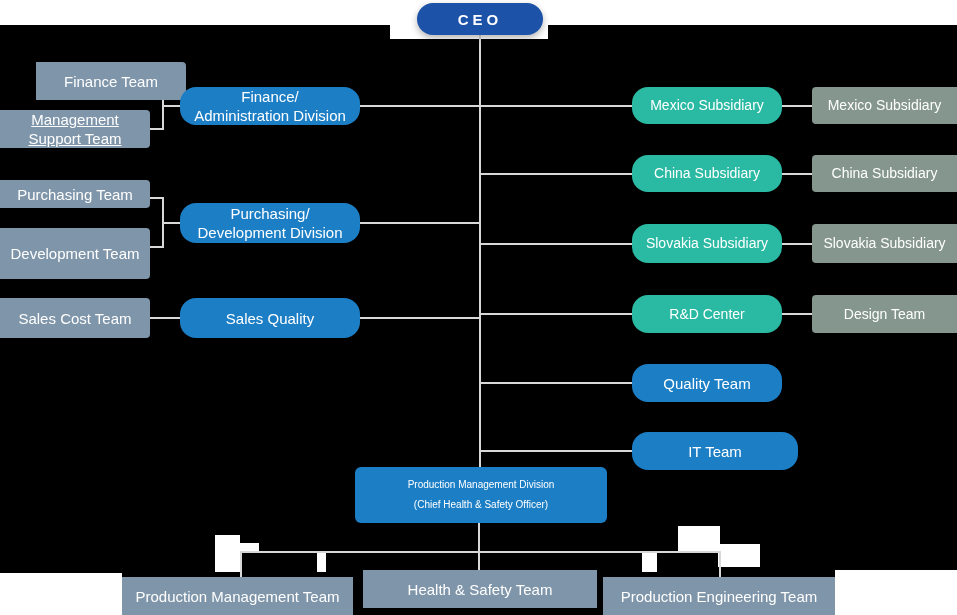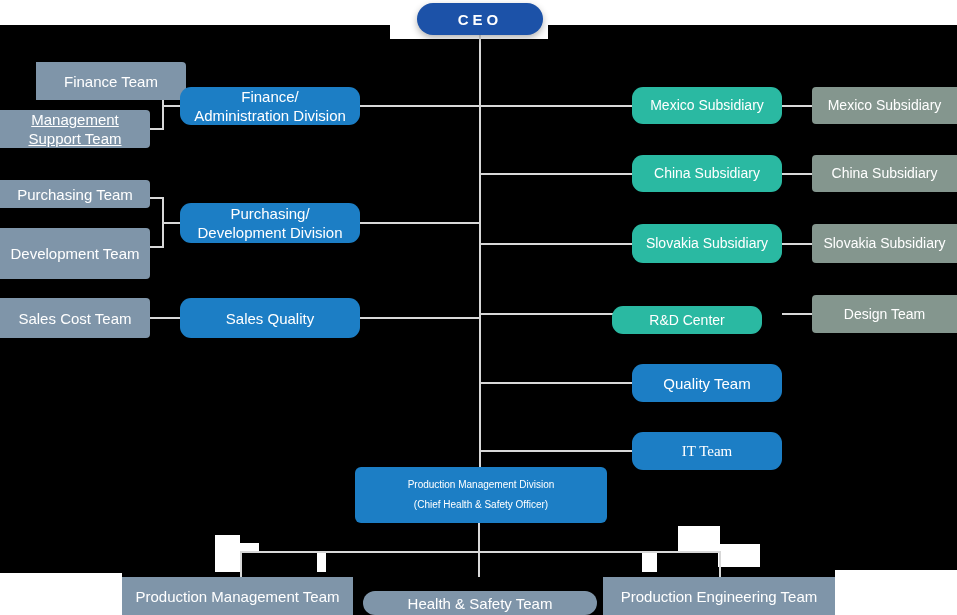--- a/index.html
+++ b/index.html
@@ -6,21 +6,21 @@
   #canvas{
     position:relative;width:957px;height:615px;overflow:hidden;
     background:var(--bg,#000);
     font-family:"Liberation Sans","DejaVu Sans",sans-serif;
   }
   .patch{position:absolute;background:var(--white,#fff);}
   .line{position:absolute;background:var(--line,#d8d8d8);}
   .h{height:2px;} .v{width:2px;}
   .node{
     position:absolute;display:flex;align-items:center;justify-content:center;
-    color:#fff;text-align:center;white-space:pre-line;border-radius:11px;
+    color:#fff;text-align:center;white-space:pre-line;border-radius:16px;
     font-size:15px;line-height:19px;
   }
   .gray{background:var(--gray-blue,#7f95a9);}
   .sage{background:var(--gray-sage,#84968e);font-size:14px;border-radius:4px 0 0 4px;}
   .blue{background:var(--blue,#1c7ec5);}
   .teal{background:var(--teal,#2ab9a2);font-size:14px;}
   .edge-left{border-radius:0 4px 4px 0;}
   .ceo{
     position:absolute;left:417px;top:3px;width:126px;height:32px;
     background:var(--ceo,#1c52a8);border-radius:17px;
@@ -95,29 +95,29 @@
 
   <div class="node blue" style="left:180px;top:87px;width:180px;height:38px;">Finance/
 Administration Division</div>
   <div class="node blue" style="left:180px;top:203px;width:180px;height:40px;">Purchasing/
 Development Division</div>
   <div class="node blue" style="left:180px;top:298px;width:180px;height:40px;">Sales Quality</div>
 
   <div class="node teal" style="left:632px;top:87px;width:150px;height:37px;">Mexico Subsidiary</div>
   <div class="node teal" style="left:632px;top:155px;width:150px;height:37px;">China Subsidiary</div>
   <div class="node teal" style="left:632px;top:224px;width:150px;height:39px;">Slovakia Subsidiary</div>
-  <div class="node teal" style="left:612px;top:295px;width:150px;height:28px;margin-top:11px;">R&amp;D Center</div>
+  <div class="node teal" style="left:632px;top:295px;width:150px;height:38px;">R&amp;D Center</div>
   <div class="node blue" style="left:632px;top:364px;width:150px;height:38px;">Quality Team</div>
-  <div class="node blue" style="left:632px;top:432px;width:150px;height:38px;font-family:Liberation Serif, serif;">IT Team</div>
+  <div class="node blue" style="left:632px;top:432px;width:166px;height:38px;">IT Team</div>
 
   <div class="node sage" style="left:812px;top:87px;width:145px;height:37px;">Mexico Subsidiary</div>
   <div class="node sage" style="left:812px;top:155px;width:145px;height:37px;">China Subsidiary</div>
   <div class="node sage" style="left:812px;top:224px;width:145px;height:39px;">Slovakia Subsidiary</div>
   <div class="node sage" style="left:812px;top:295px;width:145px;height:38px;">Design Team</div>
 
   <div class="node blue prod">Production Management Division
 (Chief Health &amp; Safety Officer)</div>
 
   <div class="node gray" style="left:122px;top:577px;width:231px;height:38px;border-radius:0;">Production Management Team</div>
-  <div class="node gray" style="left:363px;top:591px;width:234px;height:24px;border-radius:12px;">Health &amp; Safety Team</div>
+  <div class="node gray" style="left:363px;top:570px;width:234px;height:38px;border-radius:0;">Health &amp; Safety Team</div>
   <div class="node gray" style="left:603px;top:577px;width:232px;height:38px;border-radius:0;">Production Engineering Team</div>
 
 </div>
 
 </body></html>

